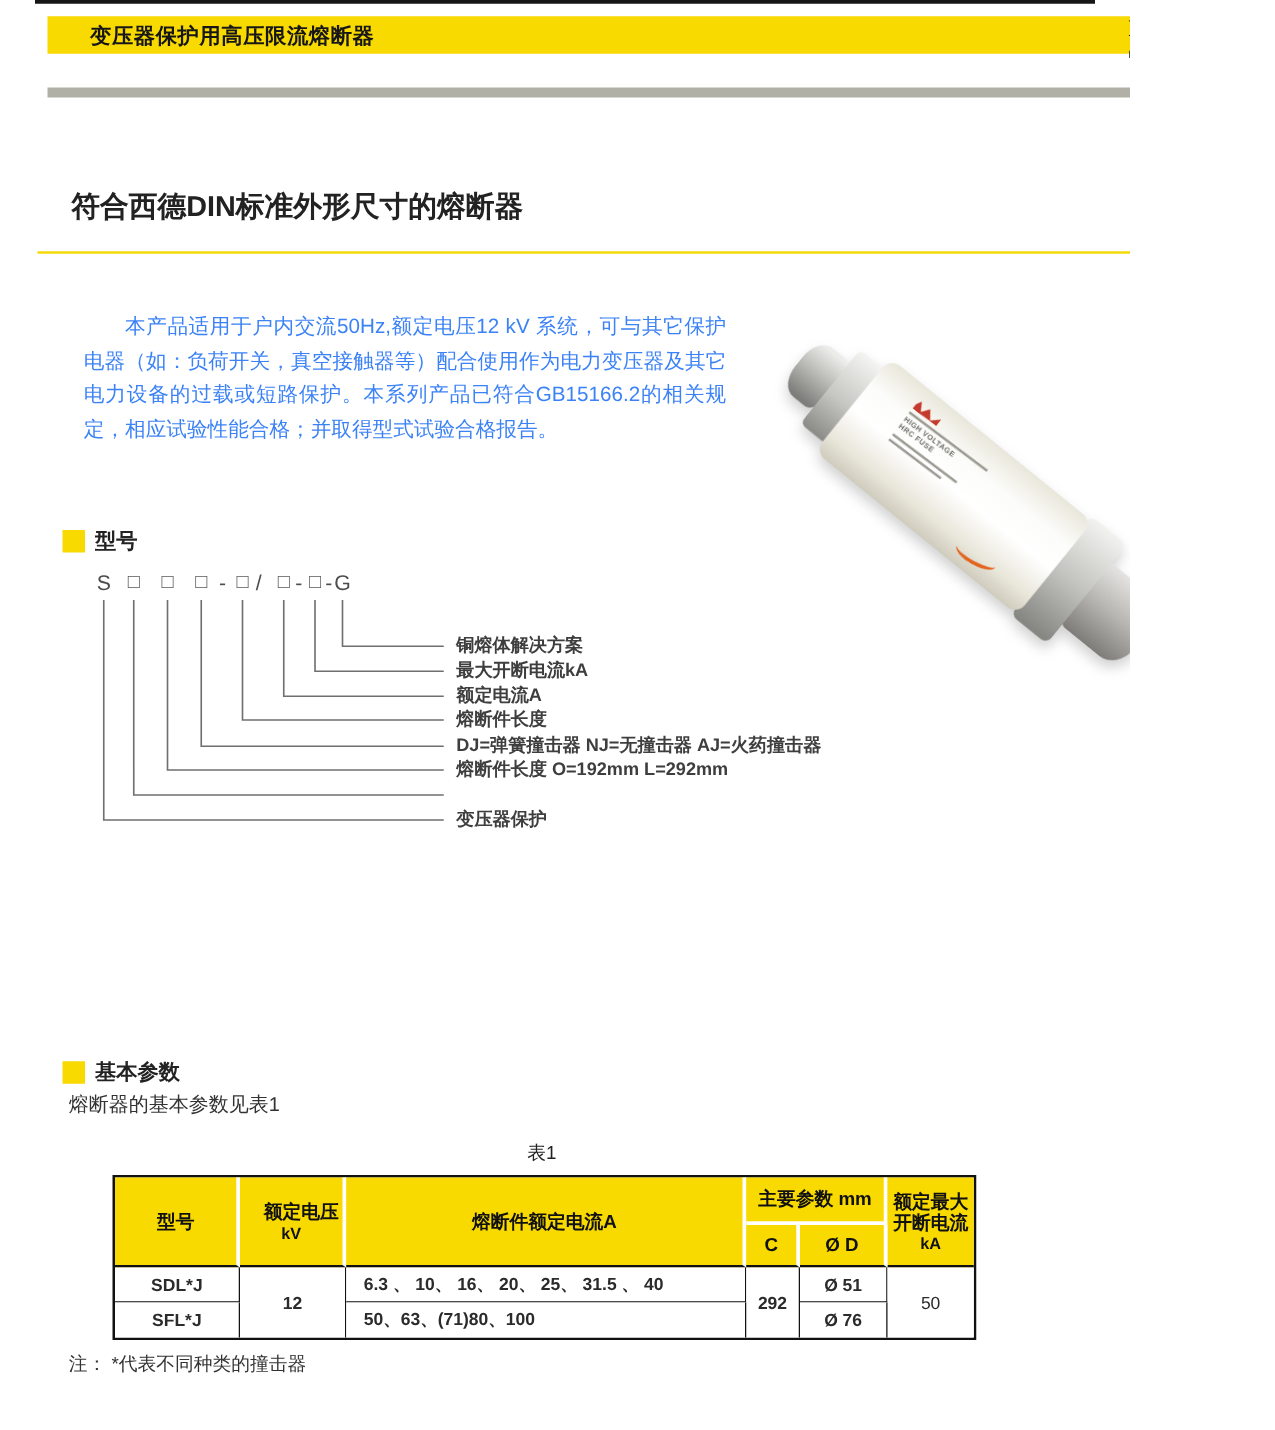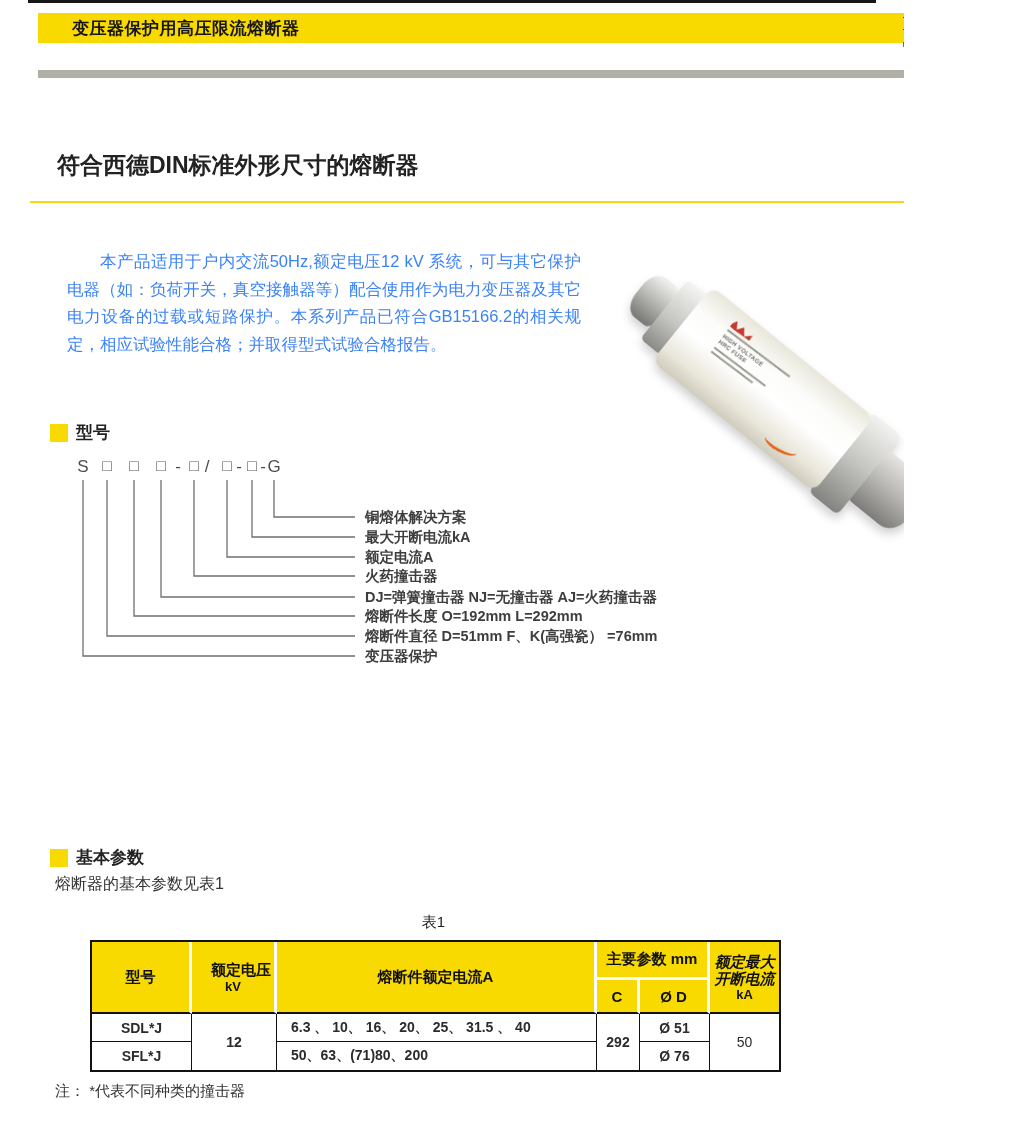--- a/index.html
+++ b/index.html
@@ -73,21 +73,21 @@
         text-align:center;vertical-align:middle;padding:0;}
   .spec-table td{background:#fff;color:#2b2b2b;font-size:14px;text-align:center;
         vertical-align:middle;padding:0;}
   th.wsep{border-right:3px solid #fff;}
   th.hb{border-bottom:2px solid #111;}
   th.wsub{border-bottom:3px solid #fff;}
   td.br{border-right:1.5px solid #111;font-weight:bold;}
   td.bb{border-bottom:1.5px solid #111;}
   td.amps{text-align:left;padding-left:14px;}
   .th-unit{font-size:13px;font-weight:bold;line-height:15px;}
-  .th-wrap2{width:60px;margin:0 auto;line-height:17px;font-style:italic;}
+  .th-wrap2{width:60px;margin:0 auto;line-height:17px;}
   .vline1{line-height:18px;margin-left:16px;}
 
   .note-text{position:absolute;left:55px;top:1082px;font-size:15px;color:#333;}
 </style>
 </head>
 <body>
 
 <div id="page">
 
   <div class="top-strip"></div>
@@ -152,24 +152,23 @@
       <path d="M161 480 L161 597 L355 597"></path>
       <path d="M134 480 L134 616 L355 616"></path>
       <path d="M107 480 L107 636 L355 636"></path>
       <path d="M83 480 L83 656 L355 656"></path>
     </g>
   </svg>
 
   <div class="mlabel" style="top:507px">铜熔体解决方案</div>
   <div class="mlabel" style="top:527px">最大开断电流kA</div>
   <div class="mlabel" style="top:547px">额定电流A</div>
-  <div class="mlabel" style="top:566px">火药撞击器</div>
+  <div class="mlabel" style="top:566px">熔断件长度</div>
   <div class="mlabel" style="top:587px">DJ=弹簧撞击器 NJ=无撞击器 AJ=火药撞击器</div>
   <div class="mlabel" style="top:606px">熔断件长度 O=192mm L=292mm</div>
-  <div class="mlabel" style="top:626px">熔断件直径 D=51mm F、K(高强瓷） =76mm</div>
   <div class="mlabel" style="top:646px">变压器保护</div>
 
   <div class="section-header" style="left:50px;top:846px;">
     <span class="sq-bullet"></span>
     <span class="section-title">基本参数</span>
   </div>
   <div class="params-subtitle">熔断器的基本参数见表1</div>
   <div class="table-caption">表1</div>
 
   <table class="spec-table">
@@ -202,21 +201,21 @@
     <tr style="height:28px">
       <td class="br bb">SDL*J</td>
       <td rowspan="2" class="br">12</td>
       <td class="br bb amps">6.3 、 10、 16、 20、 25、 31.5 、 40</td>
       <td rowspan="2" class="br">292</td>
       <td class="br bb">Ø 51</td>
       <td rowspan="2">50</td>
     </tr>
     <tr style="height:28px">
       <td class="br">SFL*J</td>
-      <td class="br amps">50、63、(71)80、200</td>
+      <td class="br amps">50、63、(71)80、100</td>
       <td class="br">Ø 76</td>
     </tr>
   </tbody>
     </table>
 
   <div class="note-text">注： *代表不同种类的撞击器</div>
 
 </div>
 
 </body></html>

